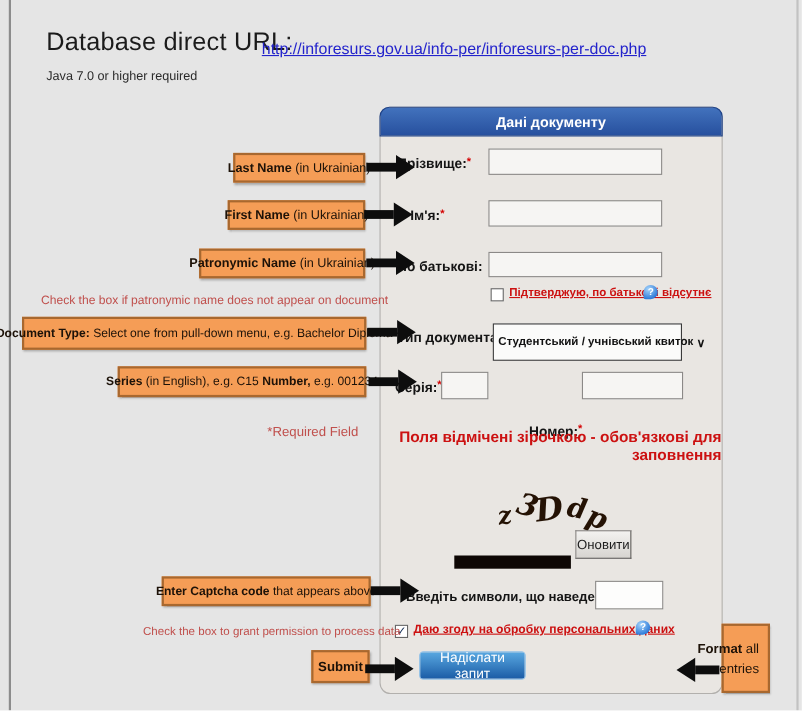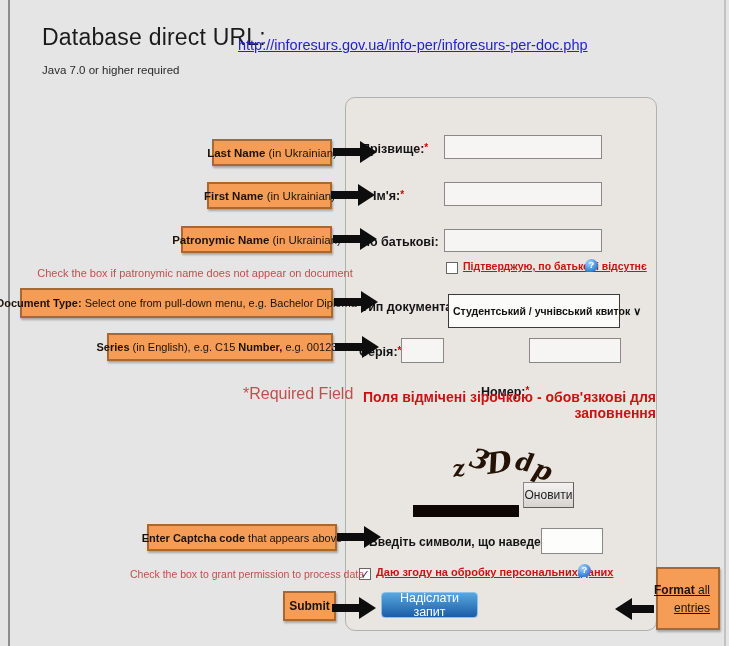--- a/index.html
+++ b/index.html
@@ -68,20 +68,21 @@
 <div class="page">
 
   <div class="vline" style="left:8px; background:#8c8c8c;"></div>
   <div class="vline" style="left:724px; background:#c2c2c2;"></div>
 
   <div class="hdr-title">Database direct URL:</div>
   <a class="hdr-link">http://inforesurs.gov.ua/info-per/inforesurs-per-doc.php</a>
   <div class="hdr-note">Java 7.0 or higher required</div>
 
   <div class="panel">
+    <div class="panel-header">Дані документу</div>
 
     <div class="fld-label" style="left:15px; top:44px;">
       <span>Прізвище:</span><span class="req">*</span>
     </div>
     <input class="inp" style="left: 98px; top: 37px; width: 158px; height: 24px;">
 
     <div class="fld-label" style="left:27px; top:91px;">
       <span>Ім'я:</span><span class="req">*</span>
     </div>
     <input class="inp" style="left: 98px; top: 84px; width: 158px; height: 24px;">
@@ -142,27 +143,27 @@
   <div class="ann-box" style="left:181px; top:226px; width:151px; height:27px;">
     <span><b>Patronymic Name</b><span> (in Ukrainian)</span></span>
   </div>
   <div class="rednote" style="left:30px; top:267px; width:330px; text-align:center;">Check the box if patronymic name does not appear on document</div>
   <div class="ann-box" style="left:20px; top:288px; width:313px; height:30px; font-size:11px;">
     <span><b>Document Type:</b><span> Select one from pull-down menu, e.g. Bachelor Diploma</span></span>
   </div>
   <div class="ann-box" style="left:107px; top:333px; width:226px; height:28px; font-size:11px;">
     <span><b>Series</b><span> (in English), e.g. C15 </span><b>Number,</b><span> e.g. 001234</span></span>
   </div>
-  <div class="rednote" style="left:243px; top:385px; font-size:16px;">*Required Field</div>
+  <div class="rednote" style="left:243px; top:385px; font-size:12px;">*Required Field</div>
   <div class="ann-box" style="left:147px; top:524px; width:190px; height:27px; font-size:11px;">
     <span><b>Enter Captcha code</b><span> that appears above</span></span>
   </div>
   <div class="rednote" style="left:130px; top:568px; font-size:10.5px;">Check the box to grant permission to process data</div>
   <div class="ann-box" style="left:283px; top:591px; width:53px; height:30px; font-weight:700; font-size:12px;">Submit</div>
-  <div class="ann-box fmt-box" style="left:656px; top:567px; width:64px; height:63px;text-decoration:underline;">
+  <div class="ann-box fmt-box" style="left:656px; top:567px; width:44px; height:63px;">
     <span><b>Format</b><span> all</span></span>
     <span>entries</span>
   </div>
 
   <div class="arrow r" style="left:333px; top:141px;">
       <div class="abody"></div>
       <div class="ahead"></div>
     </div>
   <div class="arrow r" style="left:331px; top:184px;">
       <div class="abody"></div>

